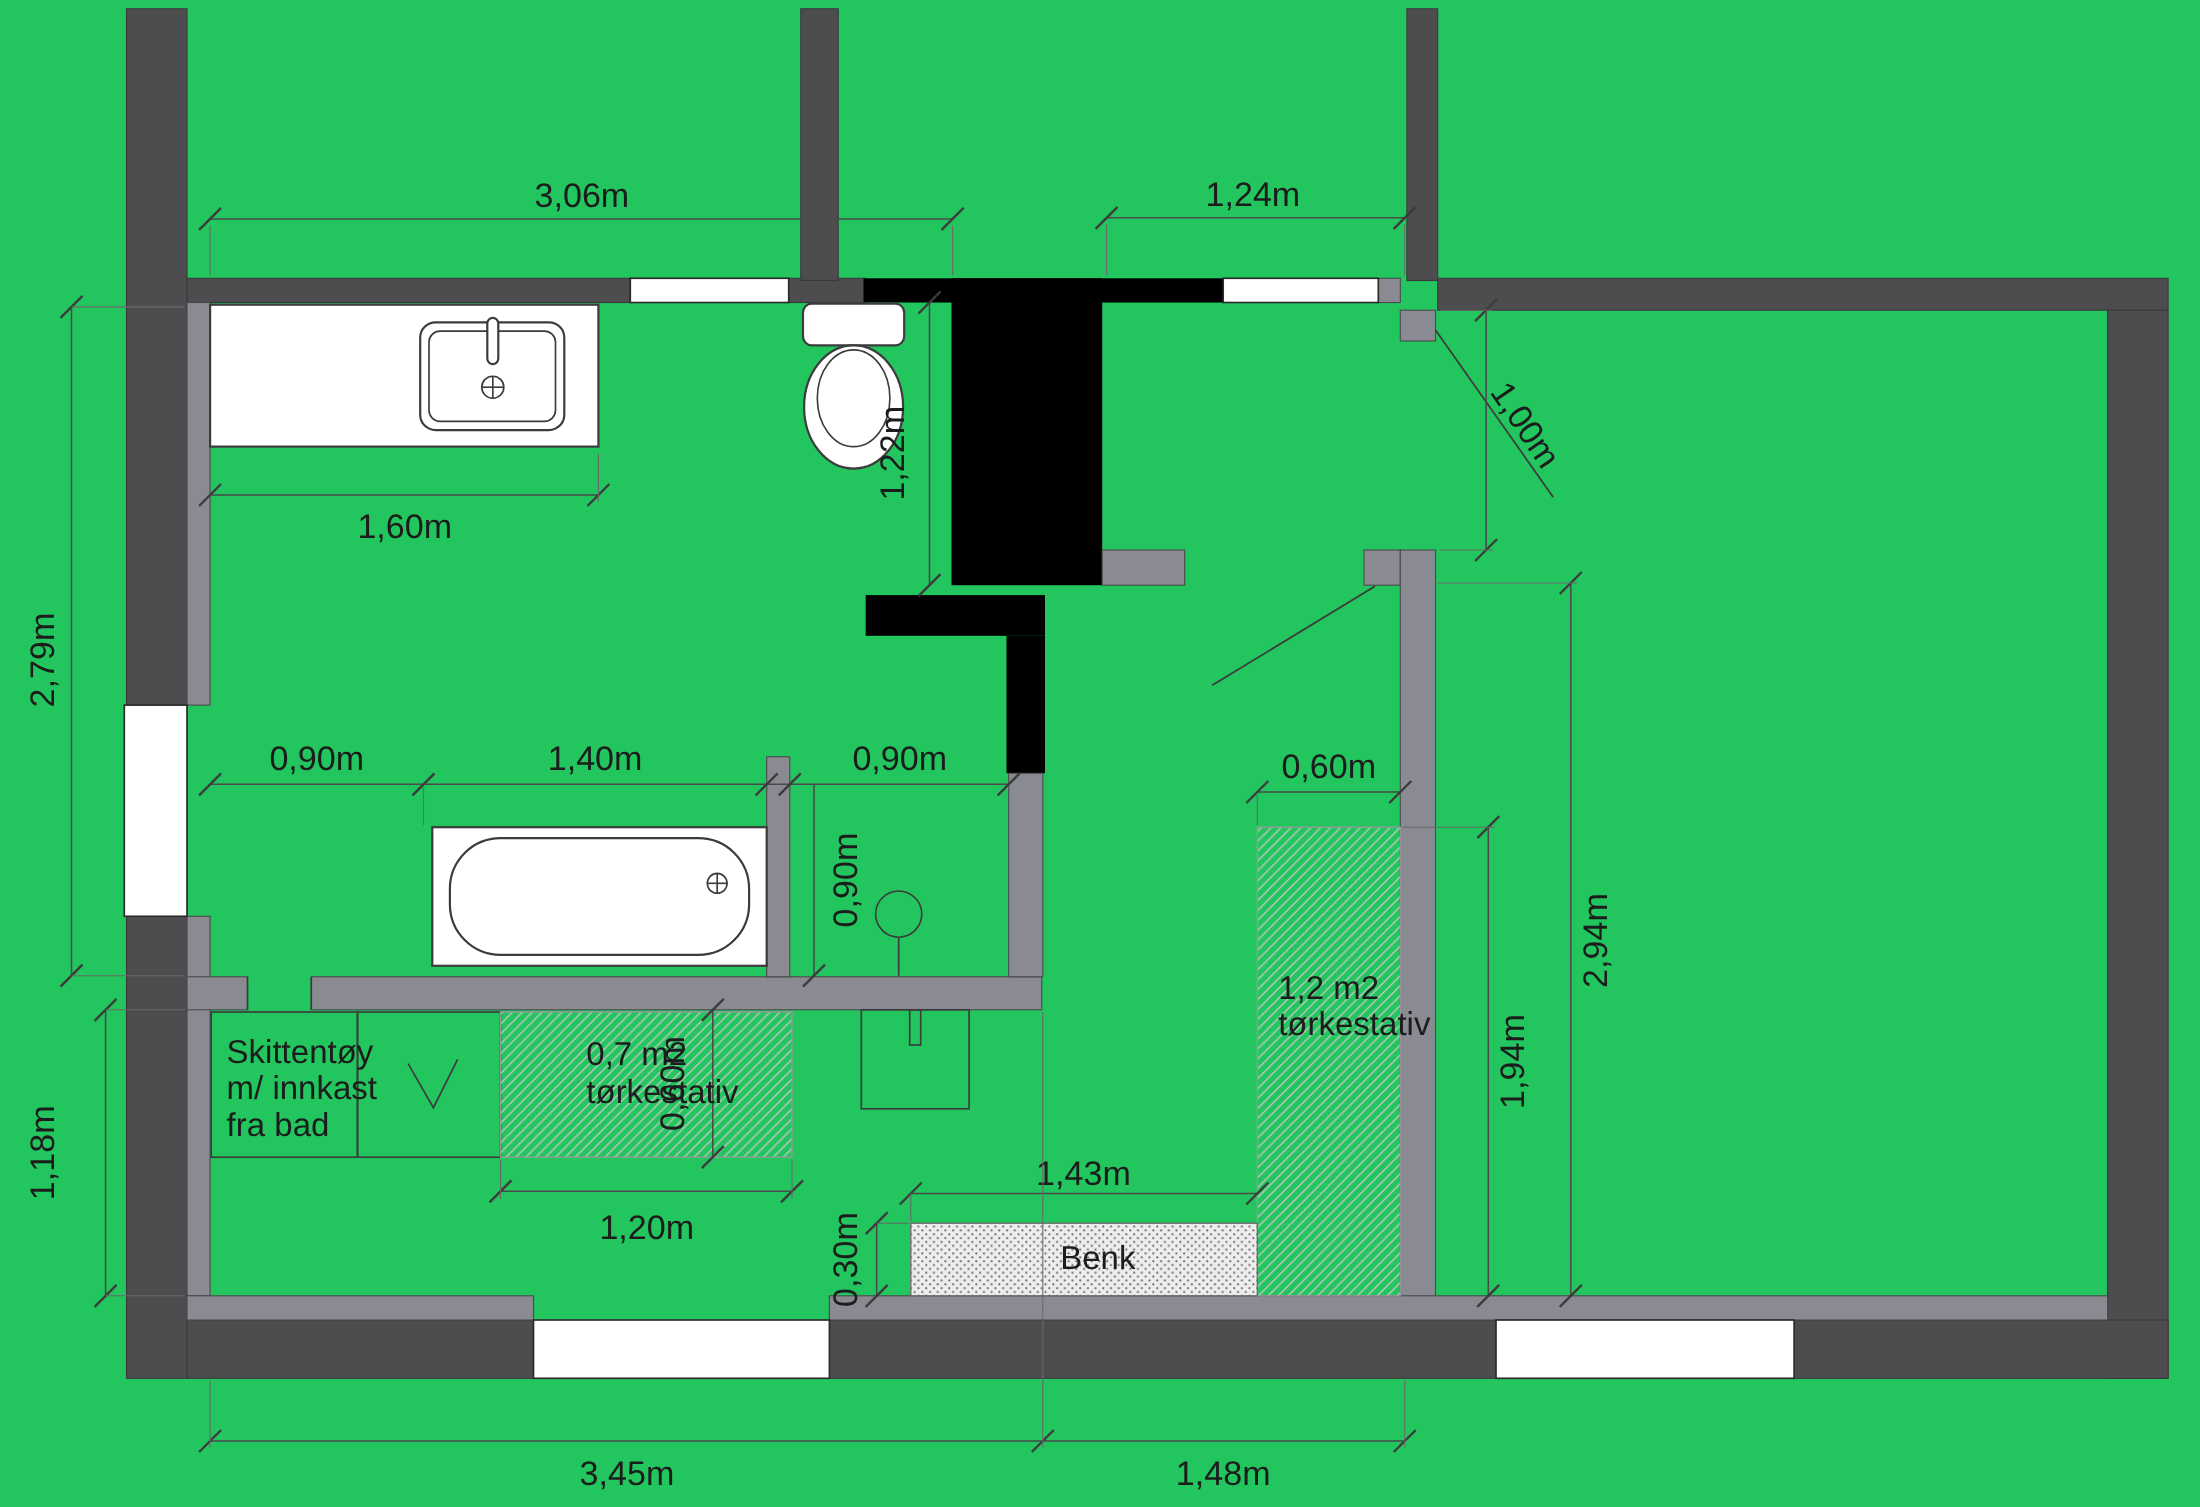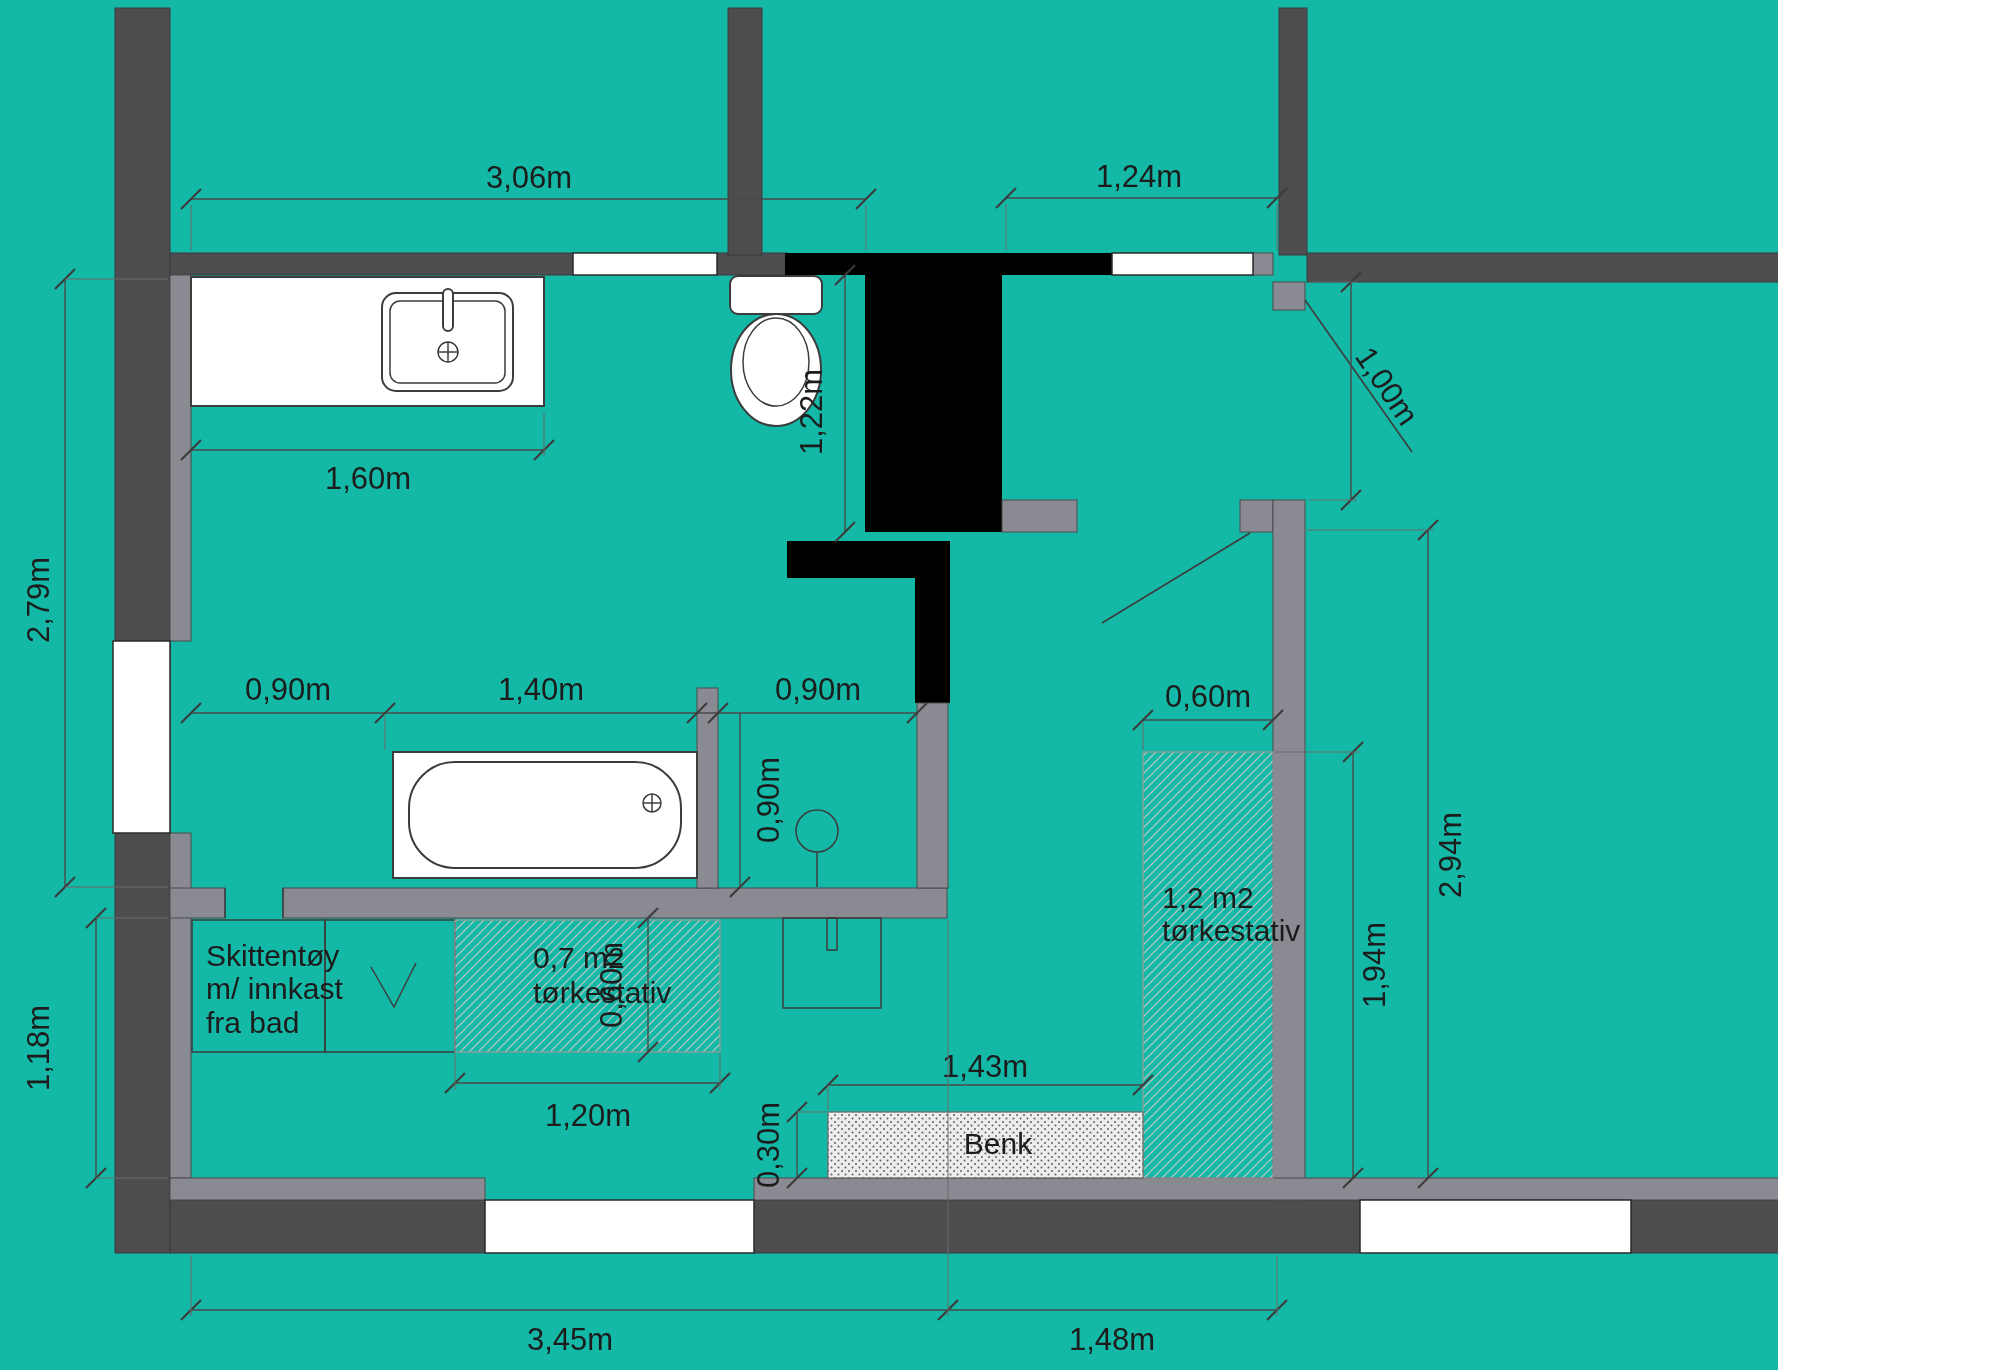--- a/index.html
+++ b/index.html
@@ -1,16 +1,16 @@
 <!DOCTYPE html>
 <html><head>
 <meta charset="utf-8">
 <style>
   html,body{margin:0;padding:0;background:#ffffff;}
-  .canvas{position:relative;width:1778px;height:1370px;background:#14b8a6;overflow:hidden;
+  .canvas{position:relative;width:2000px;height:1370px;background:#22c55e;overflow:hidden;
           font-family:"Liberation Sans", sans-serif;}
   svg{display:block}
   .wall-dark{fill:#4d4d4f;stroke:#3a3a3c;stroke-width:1;}
   .wall-gray{fill:#8a8a92;stroke:#4a4a4c;stroke-width:1;}
   .chimney{fill:#000000;stroke:none;}
   .window{fill:#ffffff;stroke:#2b2b2b;stroke-width:1.5;}
   .fixture{fill:#ffffff;stroke:#3c3c3c;stroke-width:2;}
   .fixture-thin{fill:none;stroke:#3c3c3c;stroke-width:1.5;}
   .hatch-rect{fill:url(#hatchDiag);stroke:#9a9a9a;stroke-width:1.2;}
   .dots-rect{fill:url(#dotsPat);stroke:#6a6a6a;stroke-width:1.2;}

